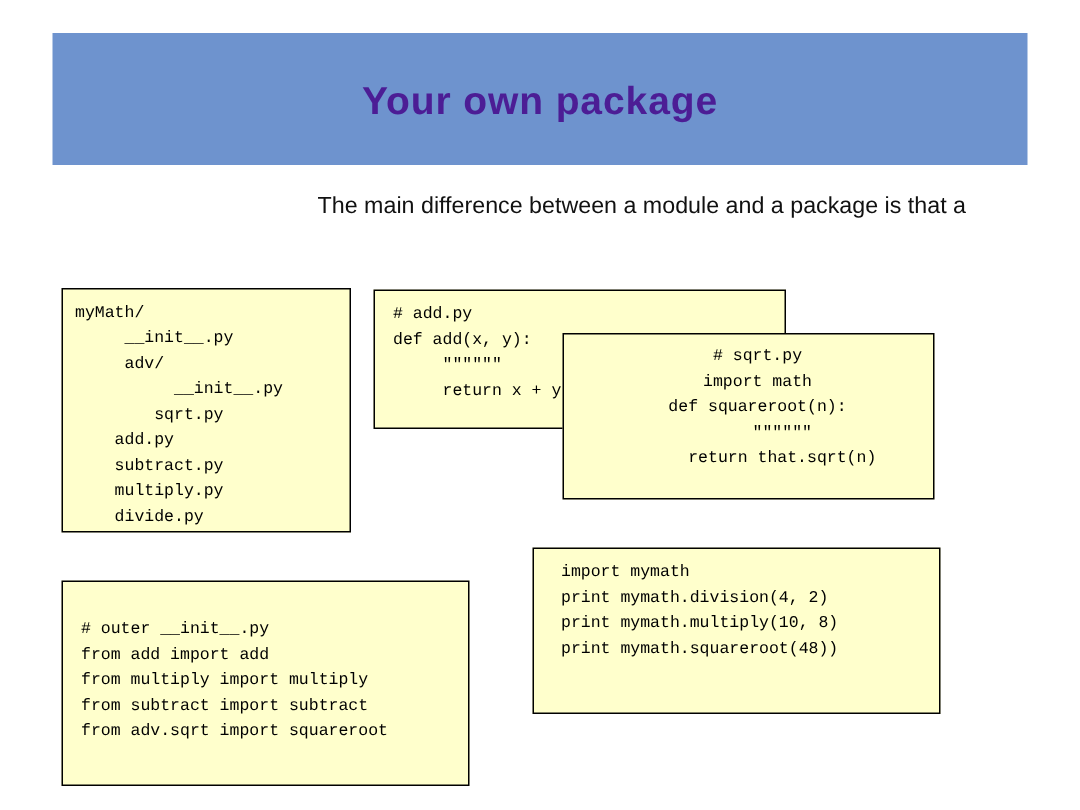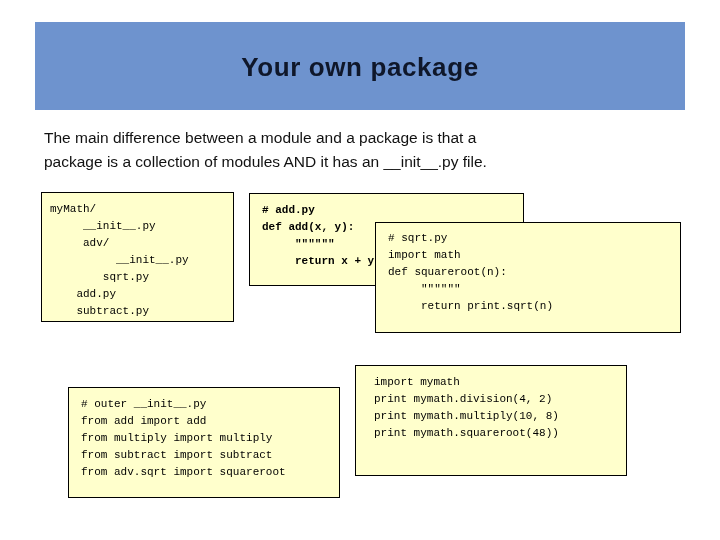--- a/index.html
+++ b/index.html
@@ -23,21 +23,21 @@
     width: 650px;
     height: 88px;
     background: #6e93ce;
   }
   .title-text {
     position: absolute;
     left: 0;
     right: 0;
     top: 30px;
     text-align: center;
-    color: #0f172a;
+    color: #4c1d95;
     font-family: "Liberation Sans", sans-serif;
     font-size: 26px;
     font-weight: bold;
     letter-spacing: 0.6px;
     white-space: nowrap;
   }
 
   
   .intro {
     position: absolute;
@@ -46,20 +46,21 @@
     width: 600px;
     color: #111111;
     font-family: "Liberation Sans", sans-serif;
     font-size: 15.5px;
     line-height: 24px;
     font-weight: 400;
   }
   .intro-line {
     display: block;
     white-space: nowrap;
+    text-align: right;
   }
 
   
   .codebox {
     position: absolute;
     background: #ffffcc;
     border: 1.5px solid #000000;
     box-sizing: border-box;
     font-family: "Liberation Mono", "DejaVu Sans Mono", monospace;
     font-size: 11px;
@@ -67,54 +68,52 @@
     color: #000000;
     overflow: hidden;
   }
   .codebox .code-line {
     display: block;
     white-space: pre;
   }
 
   
   #box-structure {
-    left: 41px;  top: 192px;  width: 193px;  height: 130px;
+    left: 41px;  top: 192px;  width: 193px;  height: 163px;
     padding: 8px 0 0 8px;
   }
   #box-addpy {
     left: 249px; top: 193px;  width: 275px;  height: 93px;
     padding: 8px 0 0 12px;
     z-index: 2;
-    font-weight: bold;
   }
   #box-sqrtpy {
-    left: 375px; top: 222px;  width: 306px;  height: 111px;
+    left: 375px; top: 222px;  width: 248px;  height: 111px;
     padding: 7px 0 0 12px;
     z-index: 3;
+    text-align: center;
   }
   #box-outer-init {
-    left: 41px;  top: 387px;  width: 272px;  height: 111px;
-    padding: 8px 0 0 12px;
-    margin-left: 27px;
+    left: 41px;  top: 387px;  width: 272px;  height: 137px;
+    padding: 24px 0 0 12px;
   }
   #box-usage {
     left: 355px; top: 365px;  width: 272px;  height: 111px;
     padding: 8px 0 0 18px;
   }
 </style>
 </head>
 <body>
 
 <div class="title-banner">
   <div class="title-text">Your own package</div>
 </div>
 
 <div class="intro">
   <span class="intro-line">The main difference between a module and a package is that a</span>
-  <span class="intro-line">package is a collection of modules AND it has an __init__.py file.</span>
 </div>
 
 <div class="codebox" id="box-structure">
   <span class="code-line">myMath/</span>
   <span class="code-line">     __init__.py</span>
   <span class="code-line">     adv/</span>
   <span class="code-line">          __init__.py</span>
   <span class="code-line">        sqrt.py</span>
   <span class="code-line">    add.py</span>
   <span class="code-line">    subtract.py</span>
@@ -129,21 +128,21 @@
   <span class="code-line">     """"""</span>
   <span class="code-line">     return x + y</span>
 </div>
 
 <div class="codebox" id="box-sqrtpy">
   <span class="code-line"># sqrt.py</span>
   <span class="code-line">import math</span>
   <span class="code-line"></span>
   <span class="code-line">def squareroot(n):</span>
   <span class="code-line">     """"""</span>
-  <span class="code-line">     return print.sqrt(n)</span>
+  <span class="code-line">     return that.sqrt(n)</span>
 </div>
 
 <div class="codebox" id="box-outer-init">
   <span class="code-line"># outer __init__.py</span>
   <span class="code-line">from add import add</span>
   <span class="code-line">from multiply import multiply</span>
   <span class="code-line">from subtract import subtract</span>
   <span class="code-line">from adv.sqrt import squareroot</span>
 </div>
 

